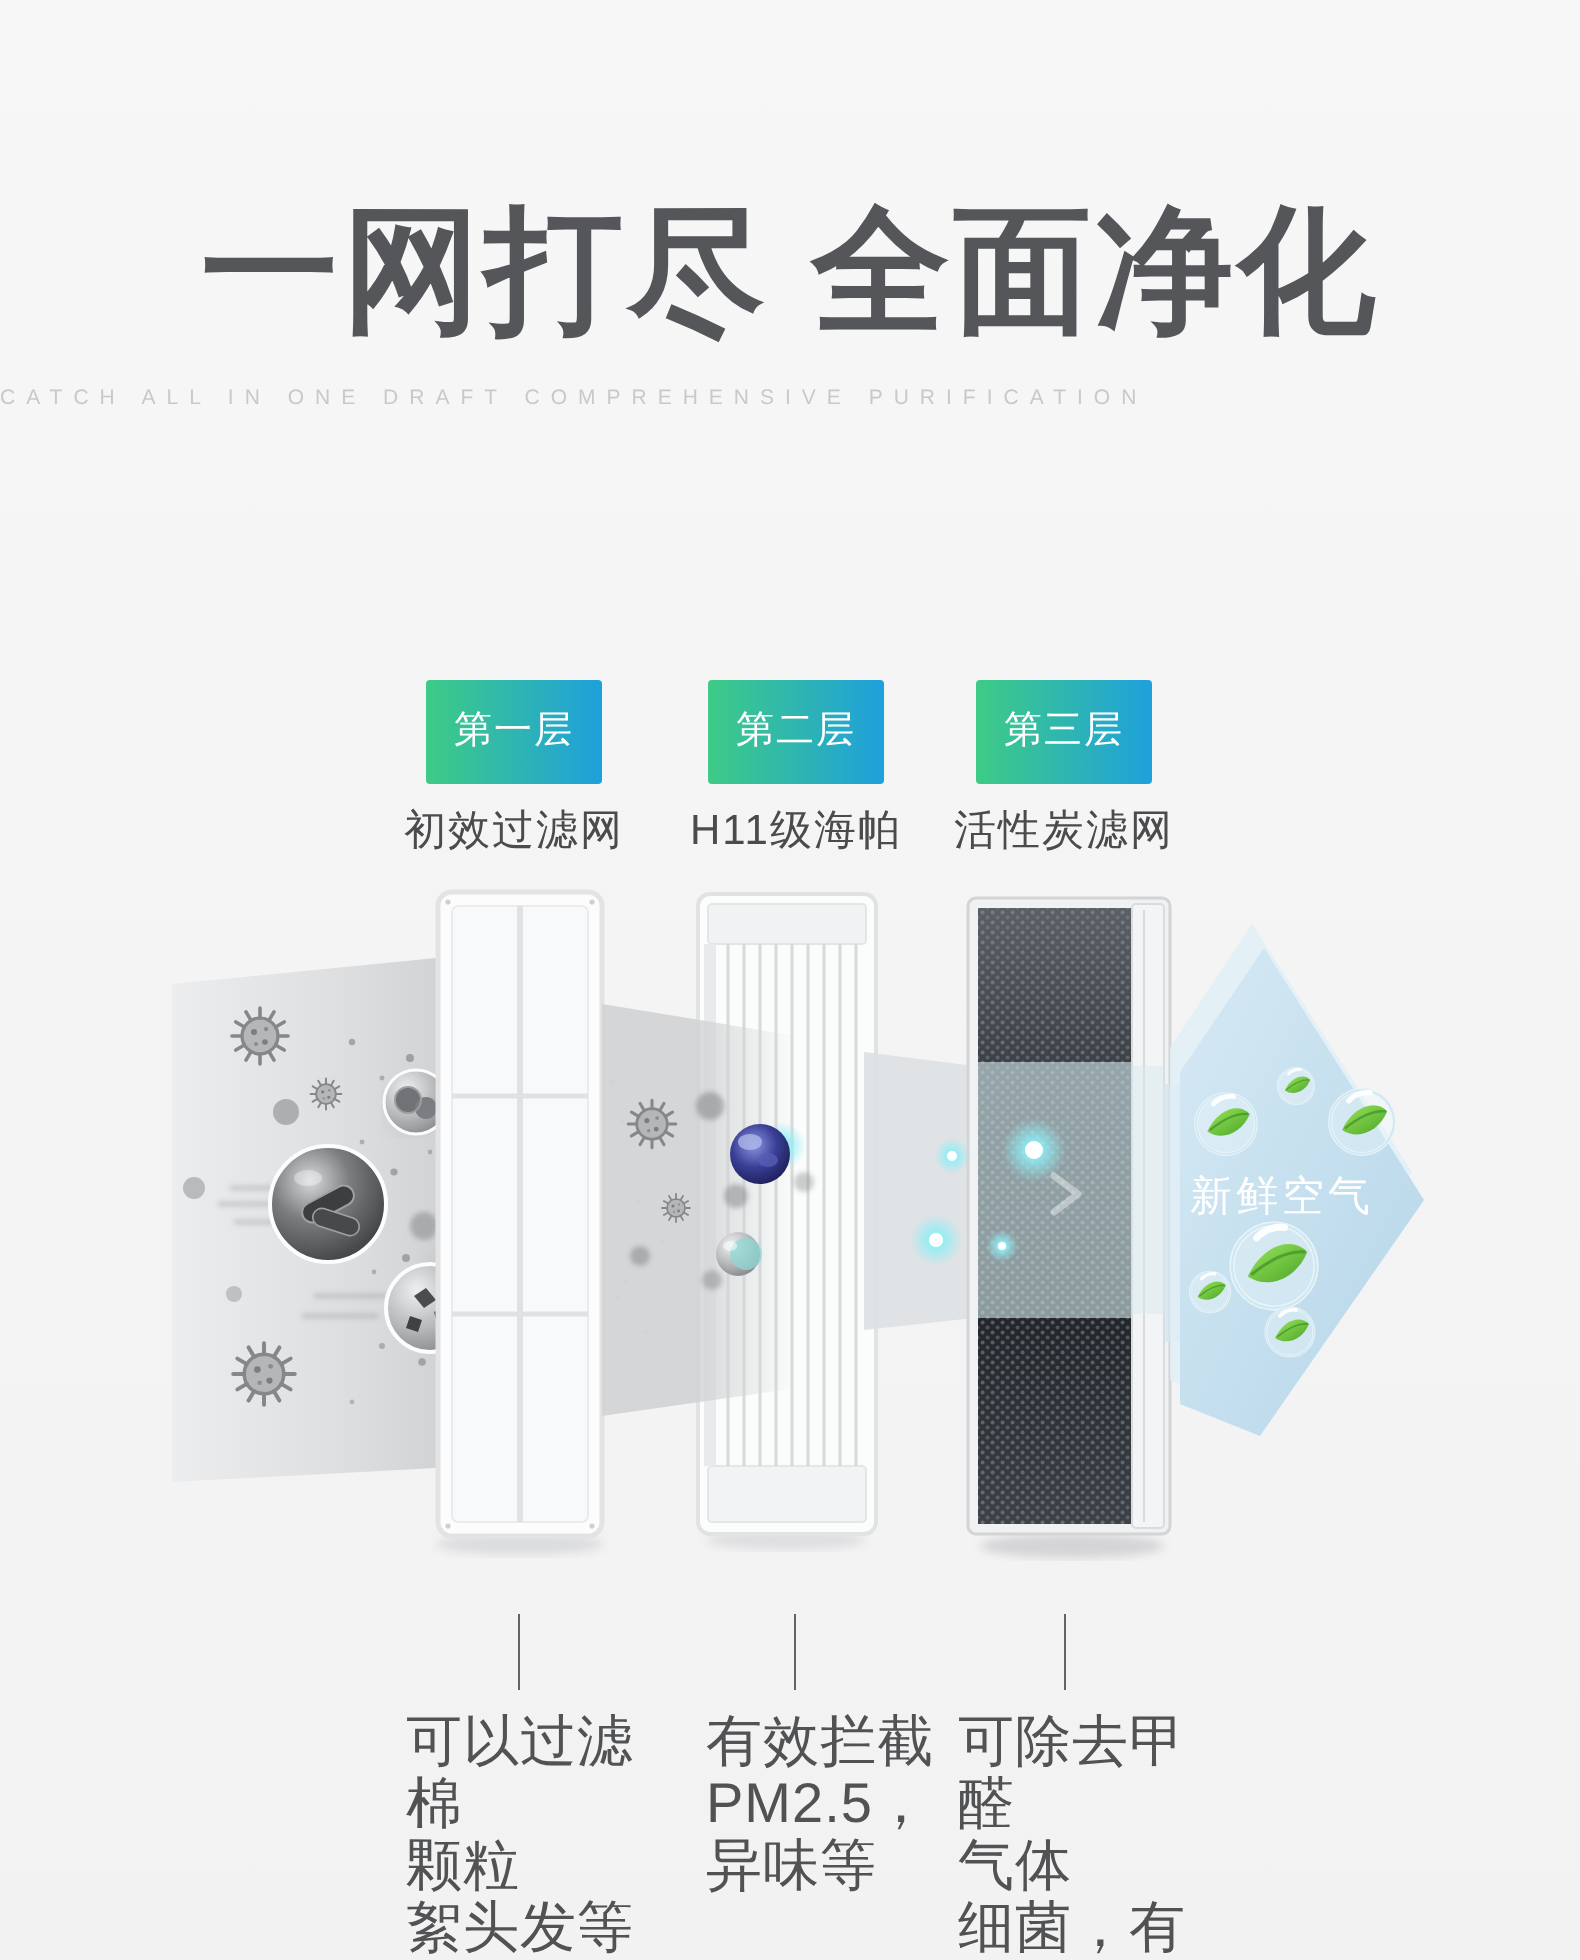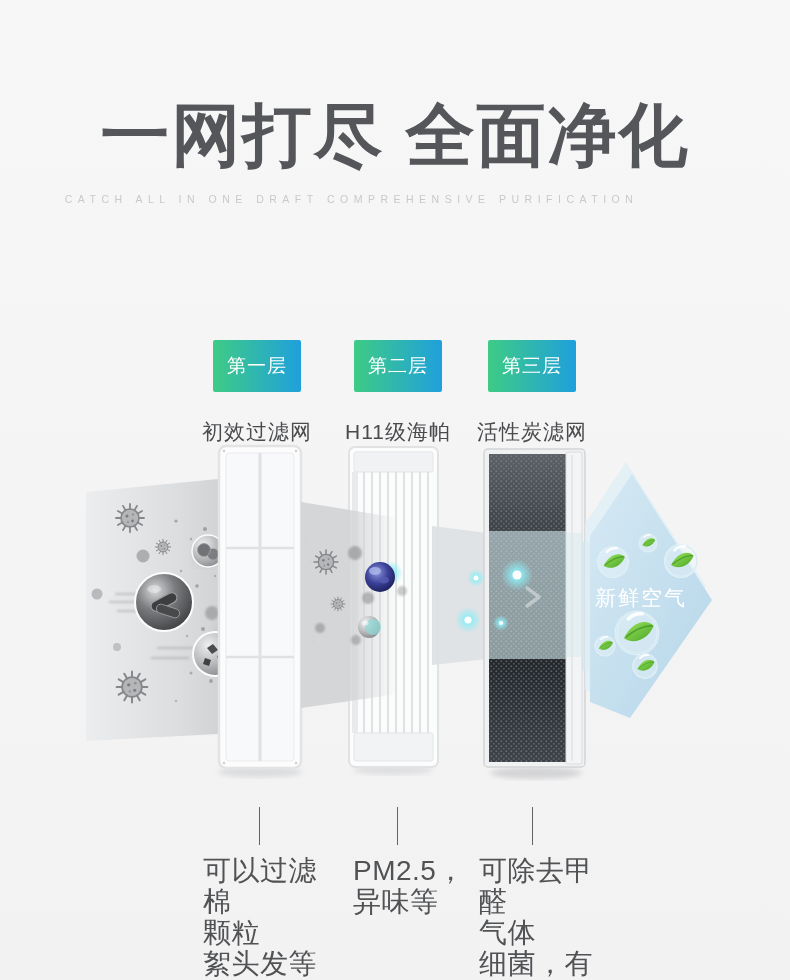--- a/index.html
+++ b/index.html
@@ -6,34 +6,34 @@
   .page{
     position:relative;width:790px;height:980px;overflow:hidden;
     background:linear-gradient(180deg,#f7f7f8 0%,#f4f4f5 55%,#f2f2f3 100%);
     font-family:"Liberation Sans", sans-serif;
   }
   .title{
     position:absolute;top:90px;left:0;width:790px;text-align:center;
     font-size:69px;font-weight:700;color:#55565a;letter-spacing:2px;white-space:nowrap;
   }
   .sub-en{
-    position:absolute;top:193px;left:0;width:703px;text-align:center;
+    position:absolute;top:193px;left:0;width:703px;text-align:left;
     font-size:10.5px;letter-spacing:5.5px;color:#c9c9cb;white-space:nowrap;
   }
   .sub-zh{
     position:absolute;top:225px;left:0;width:790px;text-align:center;
     font-size:27px;font-weight:300;color:#9a9a9c;letter-spacing:1.5px;white-space:nowrap;
   }
   .layer-col{position:absolute;top:340px;transform:translateX(-50%);text-align:center;}
   .badge{
     display:inline-block;min-width:54px;padding:12px 14px;height:28px;line-height:28px;
     font-size:19px;color:#ffffff;letter-spacing:1px;border-radius:2px;
     background:linear-gradient(90deg,#3ecb85 0%,#1fa0dc 100%);
   }
-  .layer-name{margin-top:26px;font-size:21px;color:#4a4b4d;letter-spacing:1px;white-space:nowrap;}
+  .layer-name{margin-top:9px;font-size:21px;color:#4a4b4d;letter-spacing:1px;white-space:nowrap;}
   .diagram{position:absolute;left:0;top:430px;}
   .tick{position:absolute;top:807px;width:1px;height:38px;background:#626366;}
   .note{
     position:absolute;top:855px;width:126px;
     font-size:28px;line-height:31px;color:#515254;letter-spacing:0.5px;text-align:left;
   }
 </style>
 </head>
 <body>
 
@@ -339,20 +339,21 @@
   <div class="tick" style="left:259px"></div>
   <div class="tick" style="left:397px"></div>
   <div class="tick" style="left:532px"></div>
 
   <div class="note" style="left:203px">
     <div>可以过滤棉</div>
     <div>颗粒</div>
     <div>絮头发等大</div>
   </div>
   <div class="note" style="left:353px">
+    <div>有效拦截</div>
     <div>PM2.5，</div>
     <div>异味等</div>
   </div>
   <div class="note" style="left:479px">
     <div>可除去甲醛</div>
     <div>气体</div>
     <div>细菌，有害</div>
   </div>
 
 </div>

